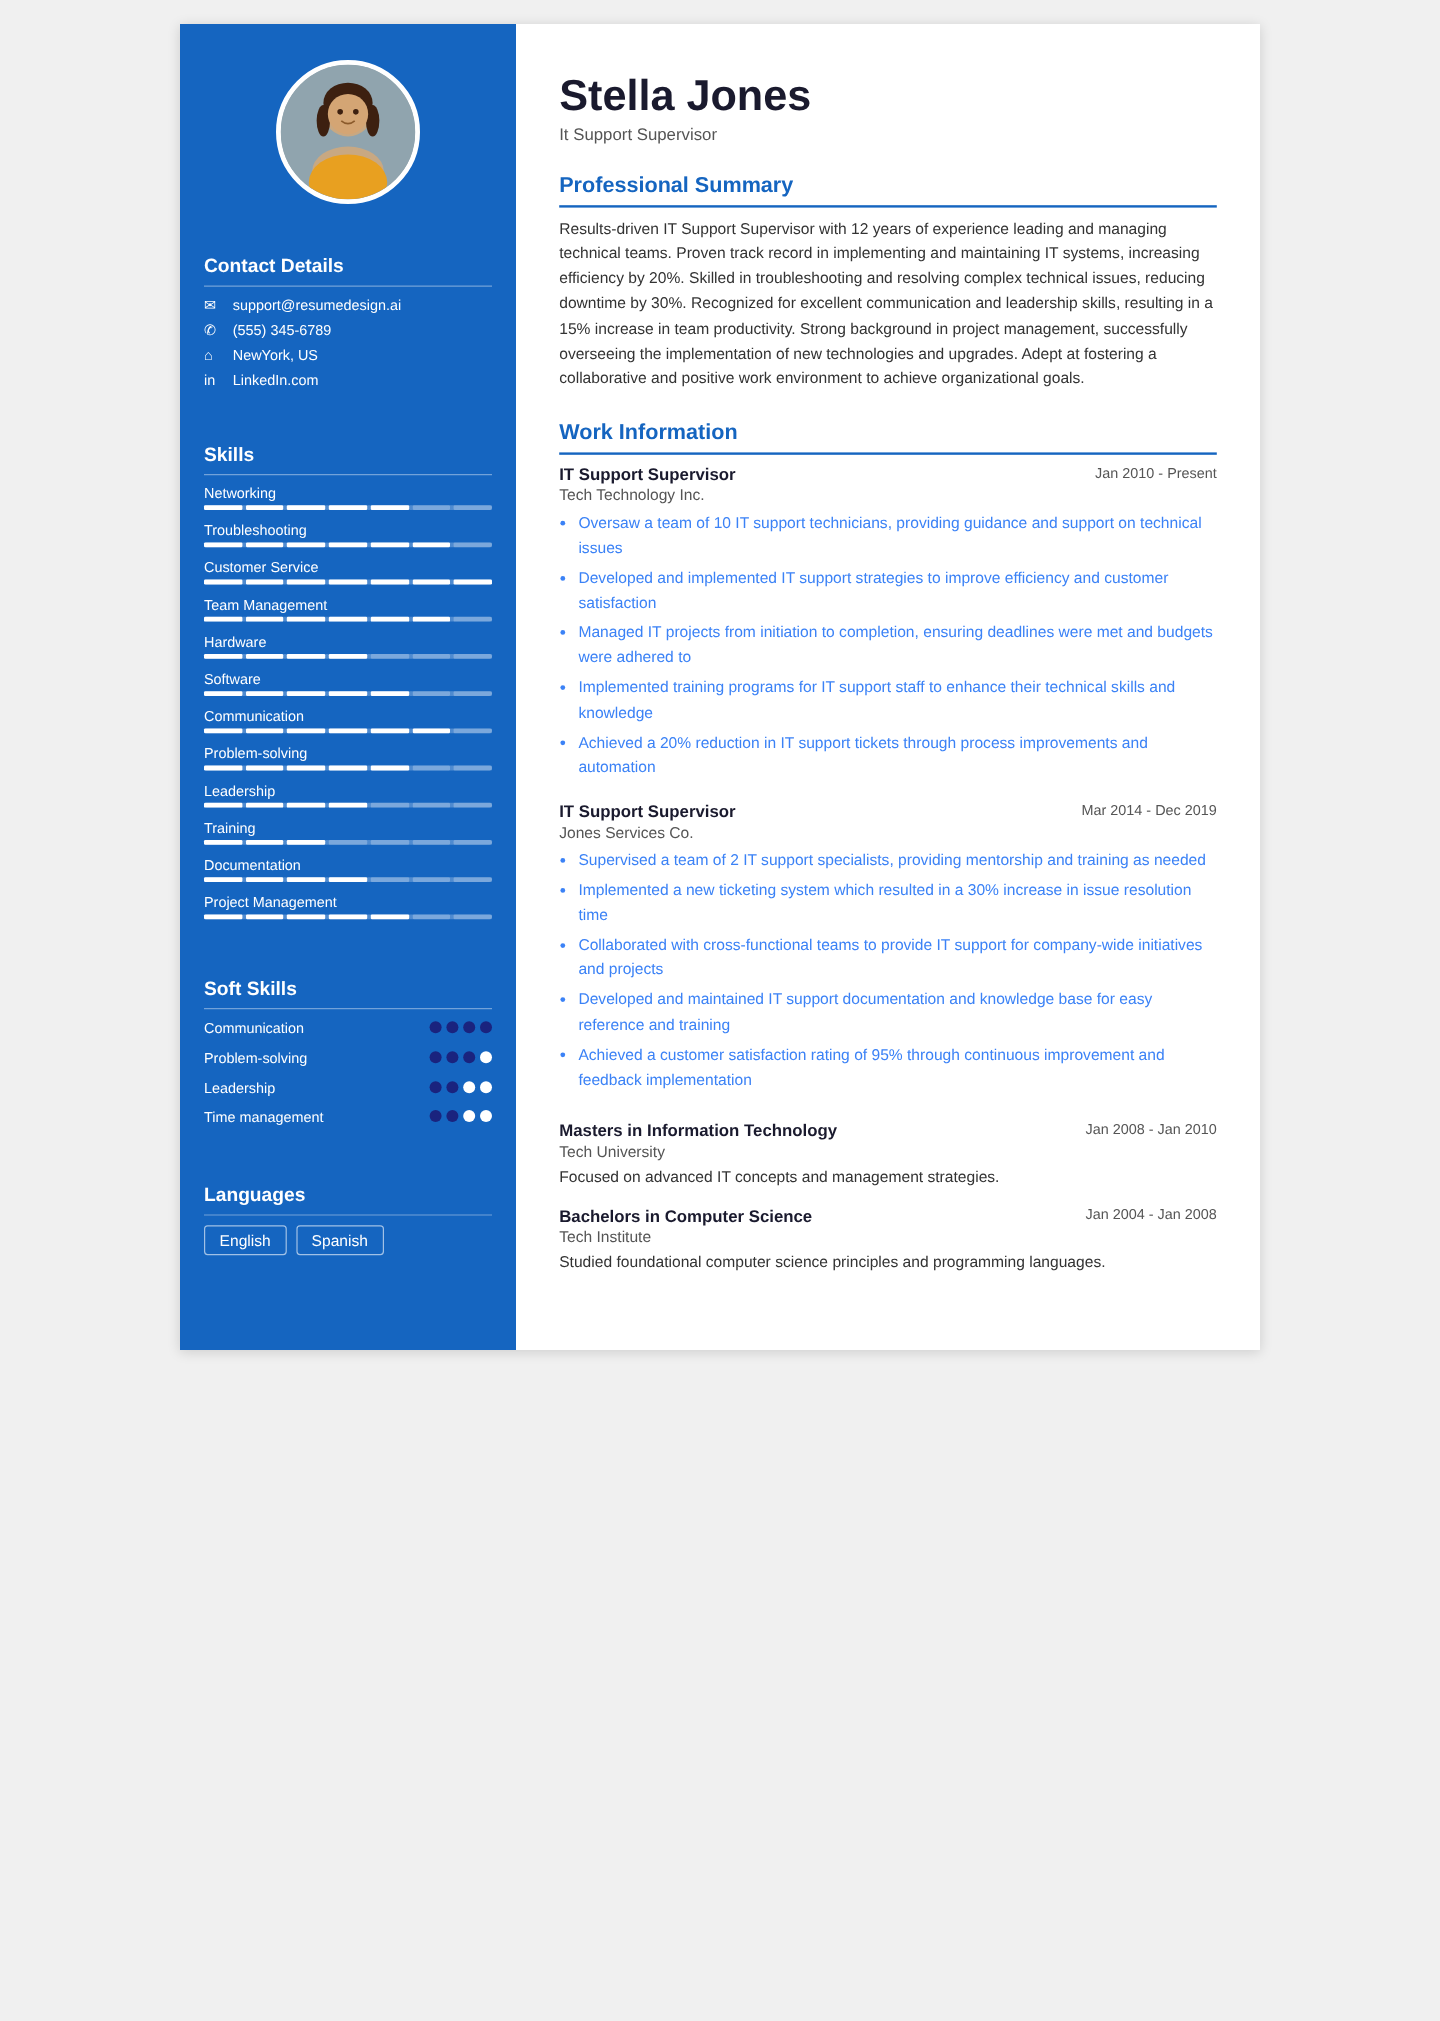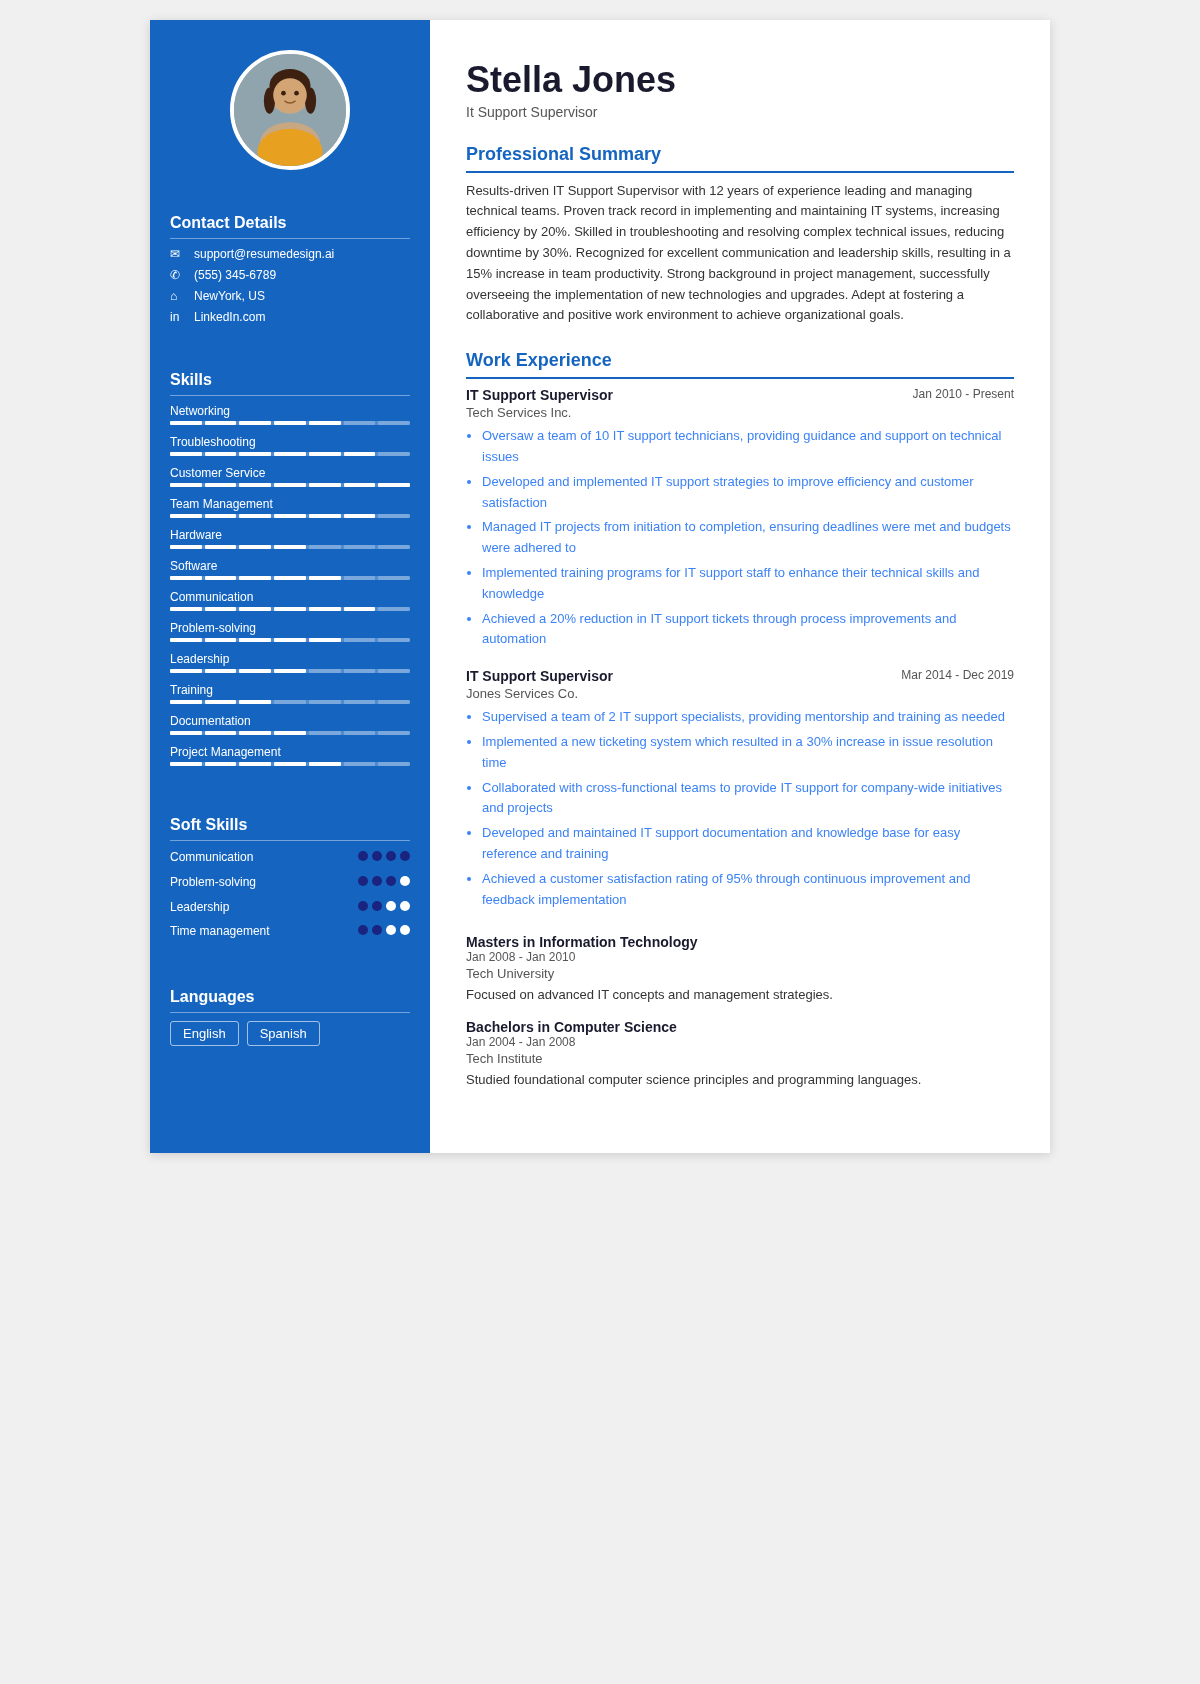--- a/index.html
+++ b/index.html
@@ -208,24 +208,23 @@
     }
     .job-bullets li {
       margin-bottom: 4px;
     }
     
     .edu-entry {
       margin-bottom: 14px;
     }
     .edu-header {
       display: flex;
-      justify-content: flex-start;
+      justify-content: space-between;
       align-items: flex-start;
       margin-bottom: 2px;
-      flex-direction: column;
     }
     .edu-degree {
       font-size: 14px;
       font-weight: bold;
       color: #1a1a2e;
     }
     .edu-date {
       font-size: 12px;
       color: #555;
       white-space: nowrap;
@@ -496,28 +495,28 @@
   <div class="main">
     <div class="main-name">Stella Jones</div>
     <div class="main-title">It Support Supervisor</div>
 
     <div class="main-section">
       <div class="main-section-title">Professional Summary</div>
       <div class="summary-text">Results-driven IT Support Supervisor with 12 years of experience leading and managing technical teams. Proven track record in implementing and maintaining IT systems, increasing efficiency by 20%. Skilled in troubleshooting and resolving complex technical issues, reducing downtime by 30%. Recognized for excellent communication and leadership skills, resulting in a 15% increase in team productivity. Strong background in project management, successfully overseeing the implementation of new technologies and upgrades. Adept at fostering a collaborative and positive work environment to achieve organizational goals.</div>
     </div>
 
     <div class="main-section">
-      <div class="main-section-title">Work Experience</div>
+      <div class="main-section-title">Work Information</div>
       <div id="jobs-list">
           <div class="job-entry">
             <div class="job-header">
               <div class="job-title">IT Support Supervisor</div>
               <div class="job-date">Jan 2010 - Present</div>
             </div>
-            <div class="job-company">Tech Services Inc.</div>
+            <div class="job-company">Tech Technology Inc.</div>
             <ul class="job-bullets">
               <li>Oversaw a team of 10 IT support technicians, providing guidance and support on technical issues</li>
               <li>Developed and implemented IT support strategies to improve efficiency and customer satisfaction</li>
               <li>Managed IT projects from initiation to completion, ensuring deadlines were met and budgets were adhered to</li>
               <li>Implemented training programs for IT support staff to enhance their technical skills and knowledge</li>
               <li>Achieved a 20% reduction in IT support tickets through process improvements and automation</li>
             </ul>
           </div>
           <div class="job-entry">
             <div class="job-header">

